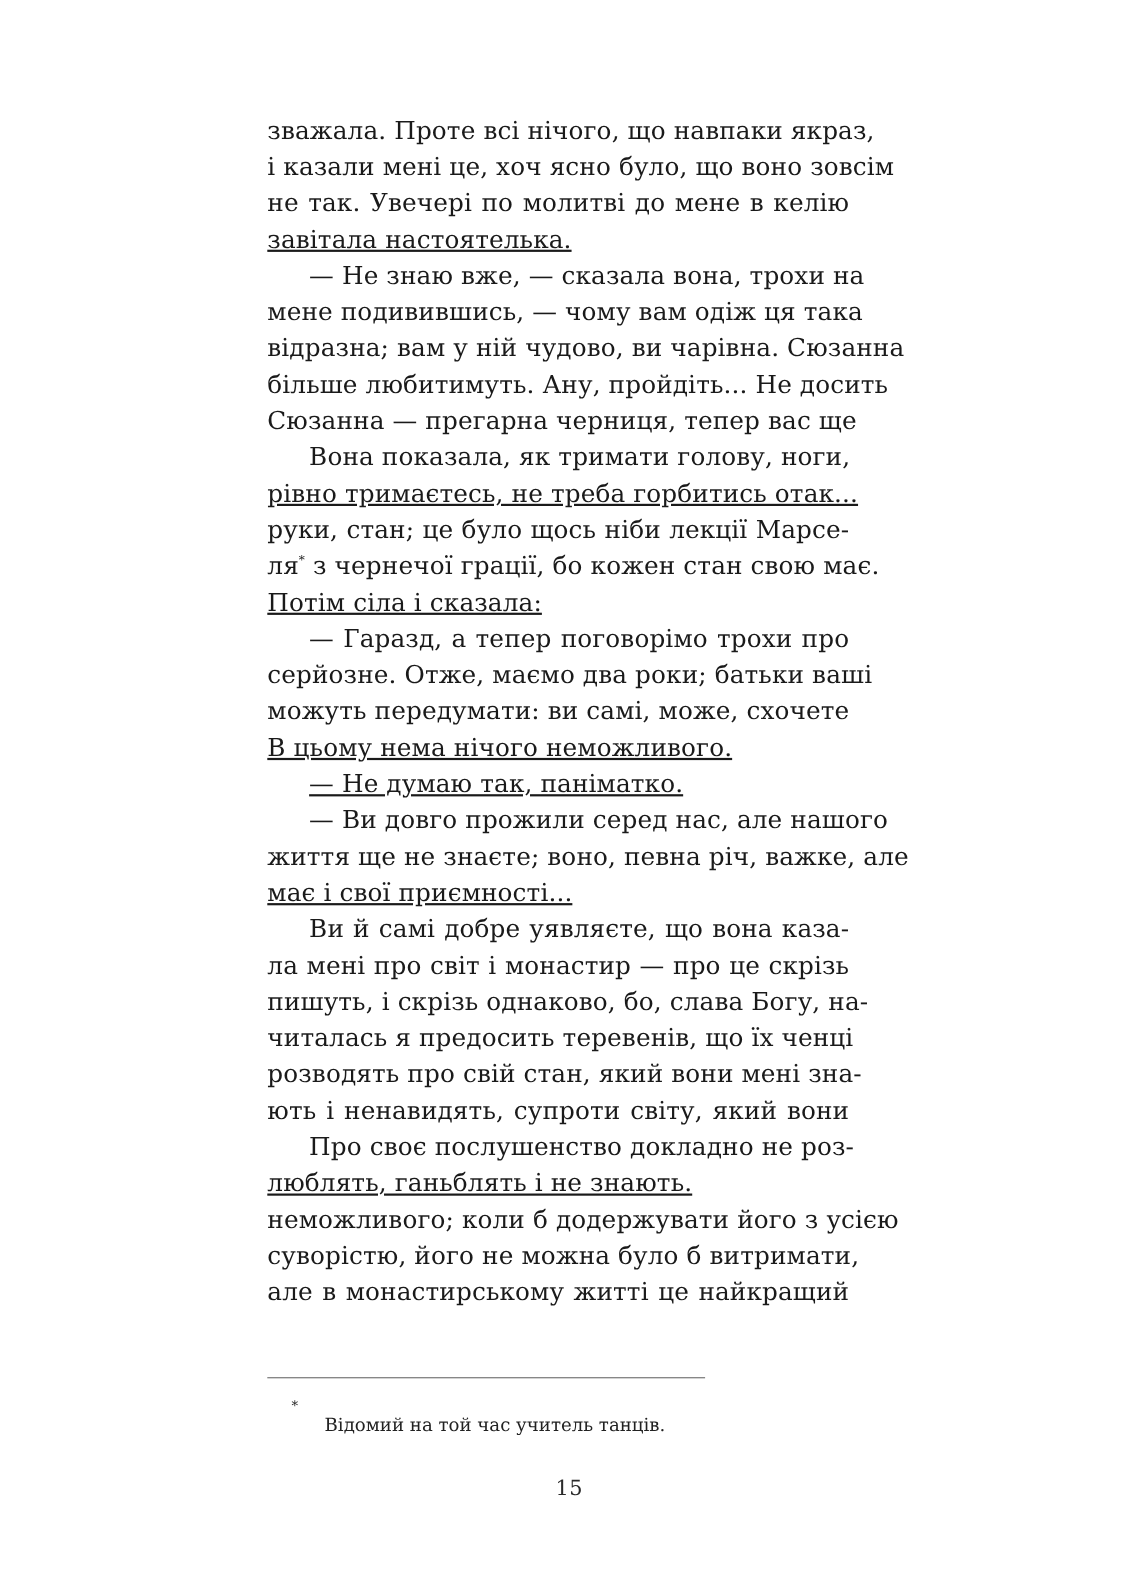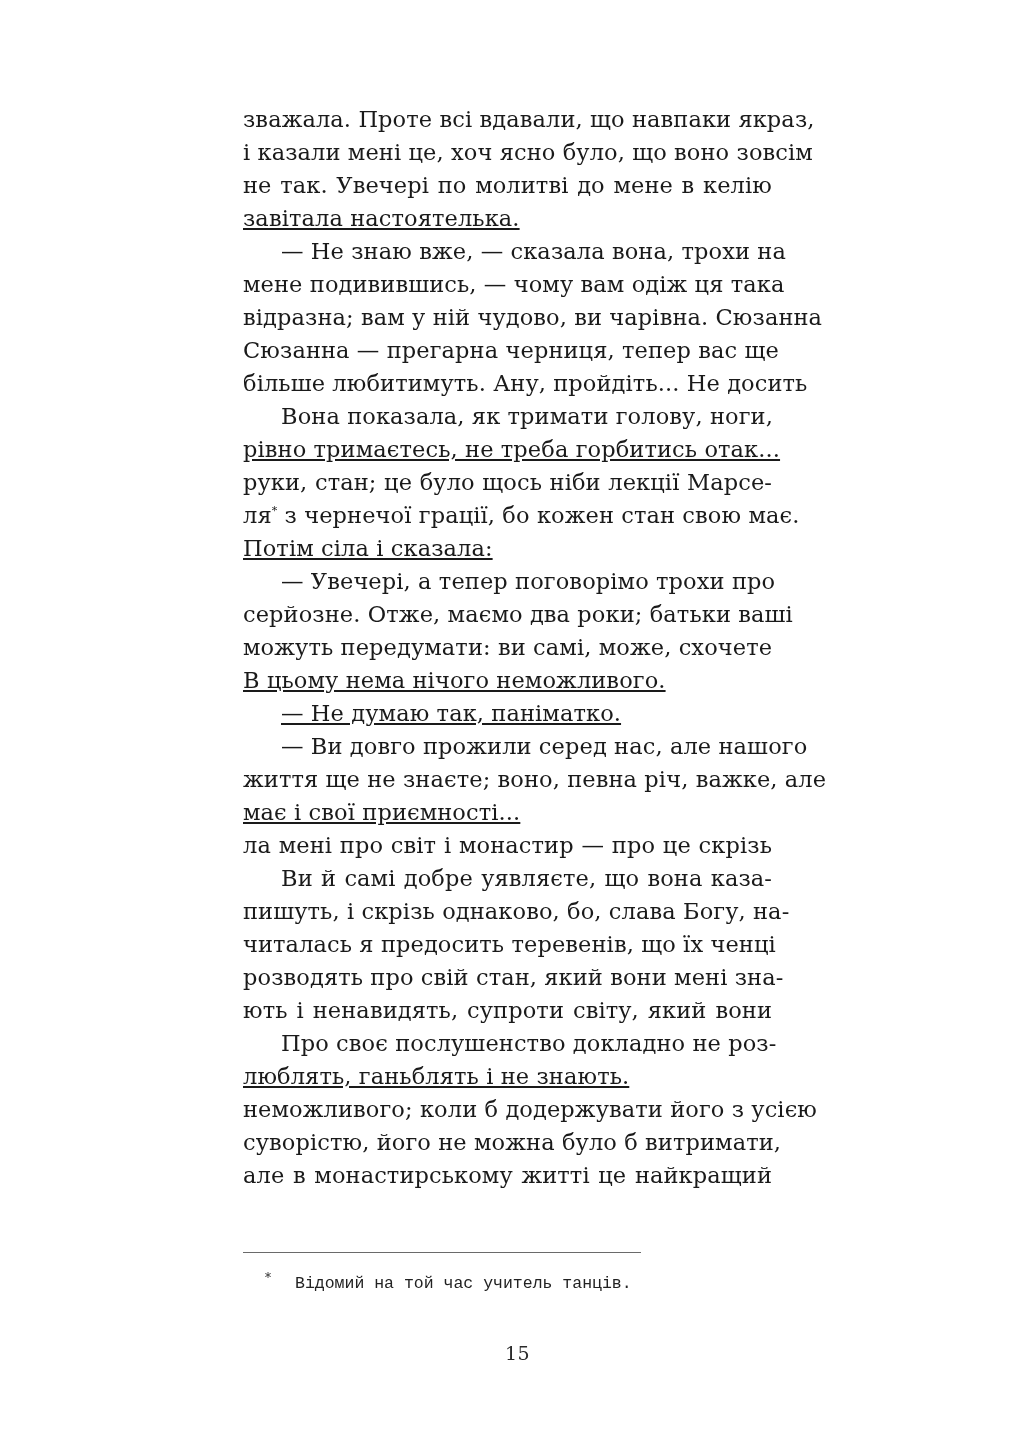--- a/index.html
+++ b/index.html
@@ -63,68 +63,67 @@
     }
     .footnote-mark {
       position: absolute;
       left: 22px;
       top: -2px;
       font-size: 12px;
     }
     .footnote-text {
       position: absolute;
       left: 52px;
-      top: 4px;
-      font-family: Liberation Mono, monospace;
+      top: 16px;
     }
     .page-number {
       position: absolute;
       left: 0;
       width: 1035px;
       top: 1342px;
       text-align: center;
       font-size: 19px;
       color: #2a2a2a;
       letter-spacing: 0.5px;
     }
   </style>
 </head>
 <body>
 
 <div class="page">
-  <span class="line">зважала. Проте всі вдавали, що навпаки якраз,</span>
+  <span class="line">зважала. Проте всі нічого, що навпаки якраз,</span>
   <span class="line">і казали мені це, хоч ясно було, що воно зовсім</span>
   <span class="line">не так. Увечері по молитві до мене в келію</span>
   <span class="line last">завітала настоятелька.</span>
 
   <span class="line indent">— Не знаю вже, — сказала вона, трохи на</span>
   <span class="line">мене подивившись, — чому вам одіж ця така</span>
   <span class="line">відразна; вам у ній чудово, ви чарівна. Сюзанна</span>
+  <span class="line">більше любитимуть. Ану, пройдіть... Не досить</span>
   <span class="line">Сюзанна — прегарна черниця, тепер вас ще</span>
-  <span class="line">більше любитимуть. Ану, пройдіть... Не досить</span>
   <span class="line indent">Вона показала, як тримати голову, ноги,</span>
 
   <span class="line last">рівно тримаєтесь, не треба горбитись отак...</span>
   <span class="line">руки, стан; це було щось ніби лекції Марсе-</span>
   <span class="line"><span>ля</span><span class="sup">*</span><span> з чернечої грації, бо кожен стан свою має.</span></span>
   <span class="line last">Потім сіла і сказала:</span>
 
-  <span class="line indent">— Увечері, а тепер поговорімо трохи про</span>
+  <span class="line indent">— Гаразд, а тепер поговорімо трохи про</span>
   <span class="line">серйозне. Отже, маємо два роки; батьки ваші</span>
   <span class="line">можуть передумати: ви самі, може, схочете</span>
   <span class="line last">В цьому нема нічого неможливого.</span>
 
   <span class="line indent last">— Не думаю так, паніматко.</span>
 
   <span class="line indent">— Ви довго прожили серед нас, але нашого</span>
   <span class="line">життя ще не знаєте; воно, певна річ, важке, але</span>
   <span class="line last">має і свої приємності...</span>
 
+  <span class="line indent">Ви й самі добре уявляєте, що вона каза-</span>
   <span class="line">ла мені про світ і монастир — про це скрізь</span>
-  <span class="line indent">Ви й самі добре уявляєте, що вона каза-</span>
   <span class="line">пишуть, і скрізь однаково, бо, слава Богу, на-</span>
   <span class="line">читалась я предосить теревенів, що їх ченці</span>
   <span class="line">розводять про свій стан, який вони мені зна-</span>
   <span class="line">ють і ненавидять, супроти світу, який вони</span>
   <span class="line indent">Про своє послушенство докладно не роз-</span>
 
   <span class="line last">люблять, ганьблять і не знають.</span>
   <span class="line">неможливого; коли б додержувати його з усією</span>
   <span class="line">суворістю, його не можна було б витримати,</span>
   <span class="line">але в монастирському житті це найкращий</span>

